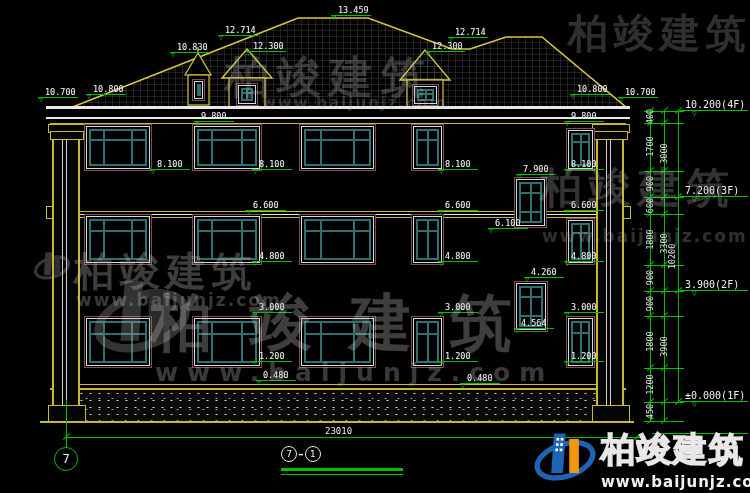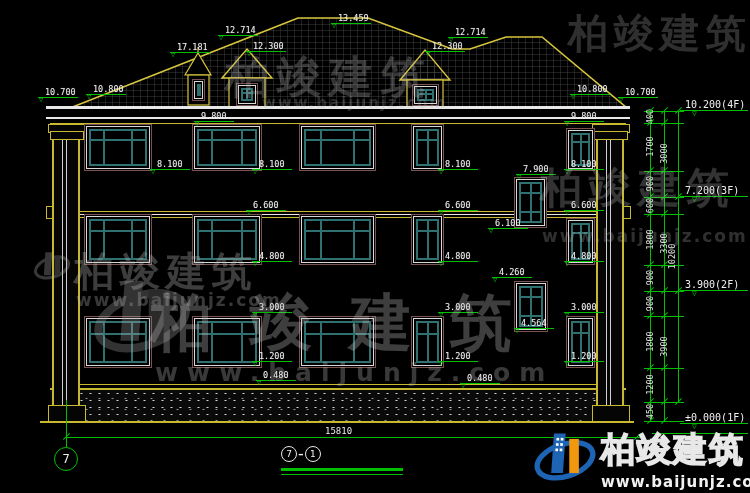--- a/index.html
+++ b/index.html
@@ -107,21 +107,21 @@
   <div class="cap" style="left:592px;top:405px;width:36px;height:16px;z-index:9;"></div>
 
   <div class="yline" style="left:57px;top:384px;width:561px;height:1px;z-index:8;"></div>
   <div class="plinth" style="z-index:7;"></div>
   <div class="yline" style="left:40px;top:421px;width:594px;height:2px;z-index:10;"></div>
 
   <div class="gline" style="left:66px;top:400px;width:1px;height:47px;z-index:20;"></div>
   <div class="gline" style="left:66px;top:437px;width:576px;height:1px;z-index:20;"></div>
   <div class="tick" style="left:62px;top:436px;"></div>
   <div class="tick" style="left:633px;top:436px;"></div>
-  <div class="dimtext" style="left:325px;top:426px;">15810</div>
+  <div class="dimtext" style="left:325px;top:426px;">23010</div>
   <div class="axis-bubble">
     <span>7</span>
   </div>
 
   <div class="titlebar">
     <span class="circ">
         <span>7</span>
       </span>
     <span style="margin:0 1px;">-</span>
     <span class="circ">
@@ -420,35 +420,35 @@
       <span class="emt">10.700</span>
      <span class="eml"></span>
      <span class="etri">▽</span>
     </div>
     <div class="emark" style="left: 86px; top: 85px;">
       <span class="emt">10.800</span>
      <span class="eml"></span>
      <span class="etri">▽</span>
     </div>
     <div class="emark" style="left: 170px; top: 43px;">
-      <span class="emt">17.181</span>
+      <span class="emt">10.830</span>
      <span class="eml"></span>
      <span class="etri">▽</span>
     </div>
     <div class="emark" style="left: 218px; top: 26px;">
       <span class="emt">12.714</span>
      <span class="eml"></span>
      <span class="etri">▽</span>
     </div>
     <div class="emark" style="left: 246px; top: 42px;">
       <span class="emt">12.300</span>
      <span class="eml"></span>
      <span class="etri">▽</span>
     </div>
-    <div class="emark" style="left: 331px; top: 14px;">
+    <div class="emark" style="left: 331px; top: 6px;">
       <span class="emt">13.459</span>
      <span class="eml"></span>
      <span class="etri">▽</span>
     </div>
     <div class="emark" style="left: 425px; top: 42px;">
       <span class="emt">12.300</span>
      <span class="eml"></span>
      <span class="etri">▽</span>
     </div>
     <div class="emark" style="left: 448px; top: 28px;">
@@ -529,21 +529,21 @@
     <div class="emark" style="left: 438px; top: 252px;">
       <span class="emt">4.800</span>
      <span class="eml"></span>
      <span class="etri">▽</span>
     </div>
     <div class="emark" style="left: 564px; top: 252px;">
       <span class="emt">4.800</span>
      <span class="eml"></span>
      <span class="etri">▽</span>
     </div>
-    <div class="emark" style="left: 492px; top: 268px; text-decoration: underline;">
+    <div class="emark" style="left: 524px; top: 268px; text-decoration: underline;">
       <span class="emt">4.260</span>
      <span class="eml"></span>
      <span class="etri">▽</span>
     </div>
     <div class="emark" style="left: 252px; top: 303px;">
       <span class="emt">3.000</span>
      <span class="eml"></span>
      <span class="etri">▽</span>
     </div>
     <div class="emark" style="left: 438px; top: 303px;">
@@ -594,21 +594,21 @@
     <div class="callout" style="top: 186px;">
       <span class="cot">7.200(3F)</span>
      <span class="col"></span>
      <span class="cotri">▽</span>
     </div>
     <div class="callout" style="top: 280px;">
       <span class="cot">3.900(2F)</span>
      <span class="col"></span>
      <span class="cotri">▽</span>
     </div>
-    <div class="callout" style="top: 413px;">
+    <div class="callout" style="top: 391px;">
       <span class="cot">±0.000(1F)</span>
      <span class="col"></span>
      <span class="cotri">▽</span>
     </div>
     <div class="cvert" style="left: 628px; top: 112px;"><span>400</span></div>
     <div class="cvert" style="left: 628px; top: 142px;"><span>1700</span></div>
     <div class="cvert" style="left: 628px; top: 179px;"><span>900</span></div>
     <div class="cvert" style="left: 628px; top: 200.5px;"><span>600</span></div>
     <div class="cvert" style="left: 628px; top: 234.5px;"><span>1800</span></div>
     <div class="cvert" style="left: 628px; top: 273px;"><span>900</span></div>

